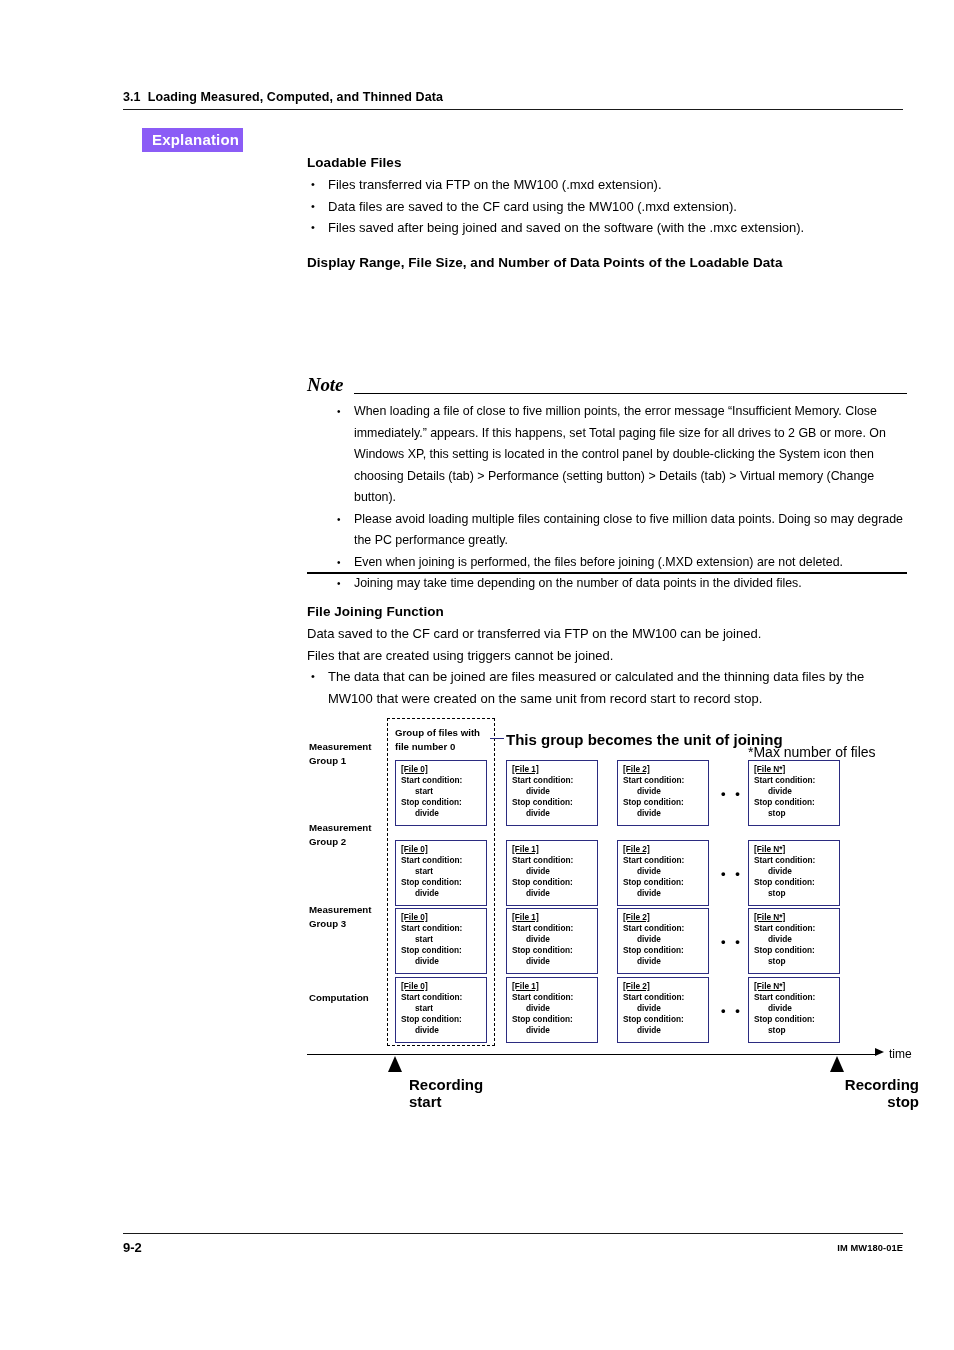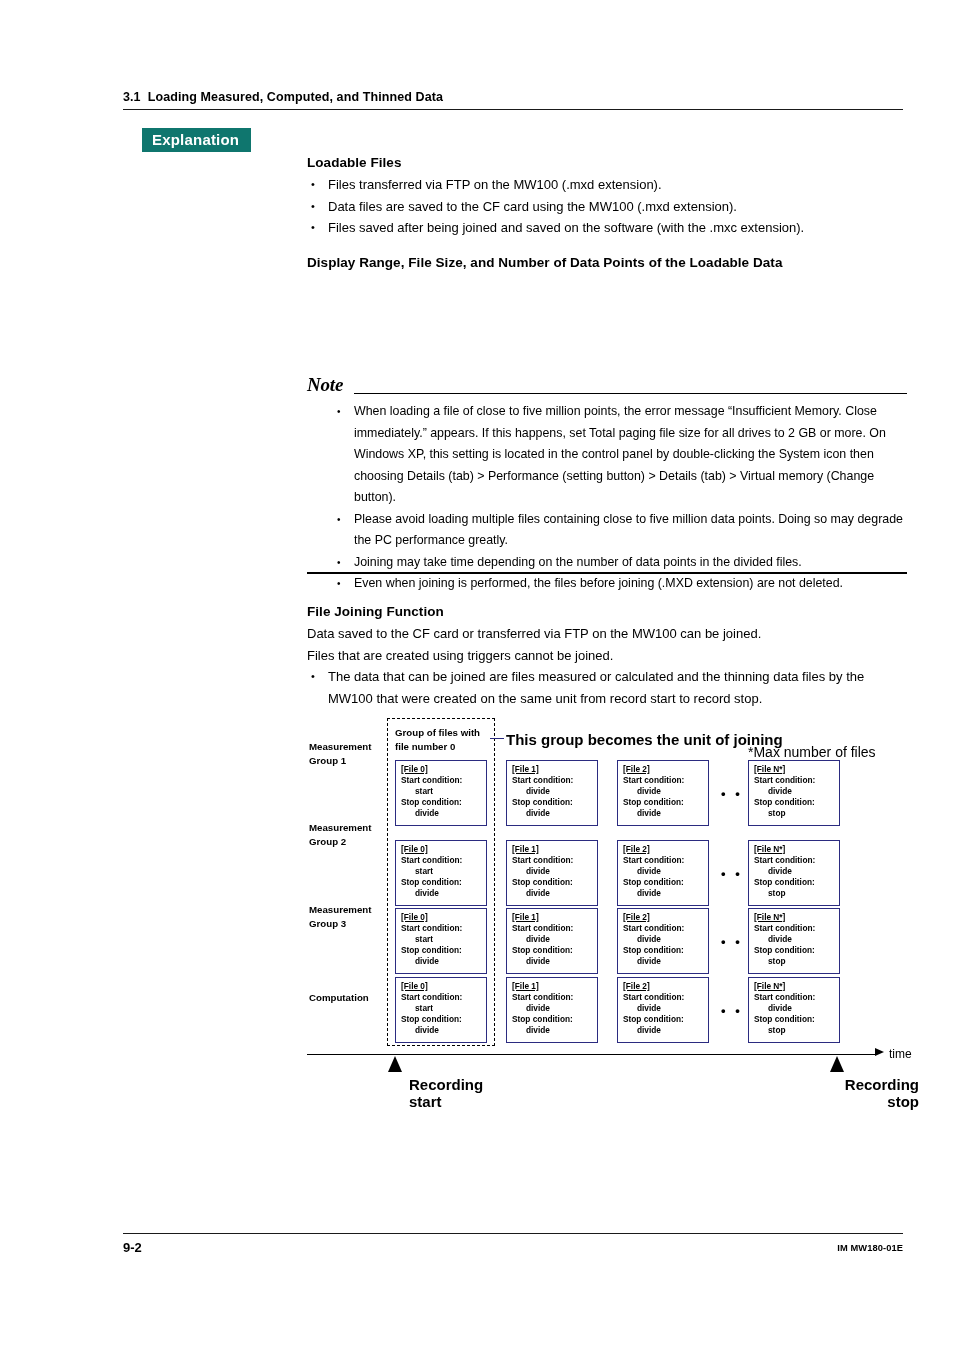--- a/index.html
+++ b/index.html
@@ -28,25 +28,25 @@
   .runhead-rule {
     position: absolute;
     left: 84px; top: 109px; width: 780px;
     border-bottom: 1.6px solid #1a1a1a;
   }
 
   
   .explanation-tag {
     position: absolute;
     left: 103px; top: 128px;
-    background: #0f766e;
+    background: #8b5cf6;
     color: #ffffff;
     font-size: 15px;
     font-weight: bold;
-    padding: 3px 12px 4px 10px;
+    padding: 3px 4px 4px 10px;
     letter-spacing: 0.2px;
   }
 
   
   .content { position: absolute; left: 268px; top: 155px; width: 600px; }
 
   h3.sub {
     font-size: 13.5px; font-weight: bold;
     margin: 0 0 4px 0; letter-spacing: 0.05px;
   }
@@ -248,22 +248,22 @@
 
   <div class="note-wrap">
     <div class="note-head">
       <span class="word">Note</span>
       <span class="rule"></span>
     </div>
     <div class="note-body">
       <ul>
         <li>When loading a file of close to five million points, the error message “Insufficient Memory. Close immediately.” appears. If this happens, set Total paging file size for all drives to 2 GB or more. On Windows XP, this setting is located in the control panel by double-clicking the System icon then choosing Details (tab) &gt; Performance (setting button) &gt; Details (tab) &gt; Virtual memory (Change button).</li>
         <li>Please avoid loading multiple files containing close to five million data points. Doing so may degrade the PC performance greatly.</li>
+        <li>Even when joining is performed, the files before joining (.MXD extension) are not deleted.</li>
         <li>Joining may take time depending on the number of data points in the divided files.</li>
-        <li>Even when joining is performed, the files before joining (.MXD extension) are not deleted.</li>
       </ul>
     </div>
   </div>
   <div class="note-rule-bottom"></div>
 
   <div class="fj">
     <h3 class="sub">File Joining Function</h3>
     <p class="para">Data saved to the CF card or transferred via FTP on the MW100 can be joined.</p>
     <p class="para">Files that are created using triggers cannot be joined.</p>
     <ul class="bul">

